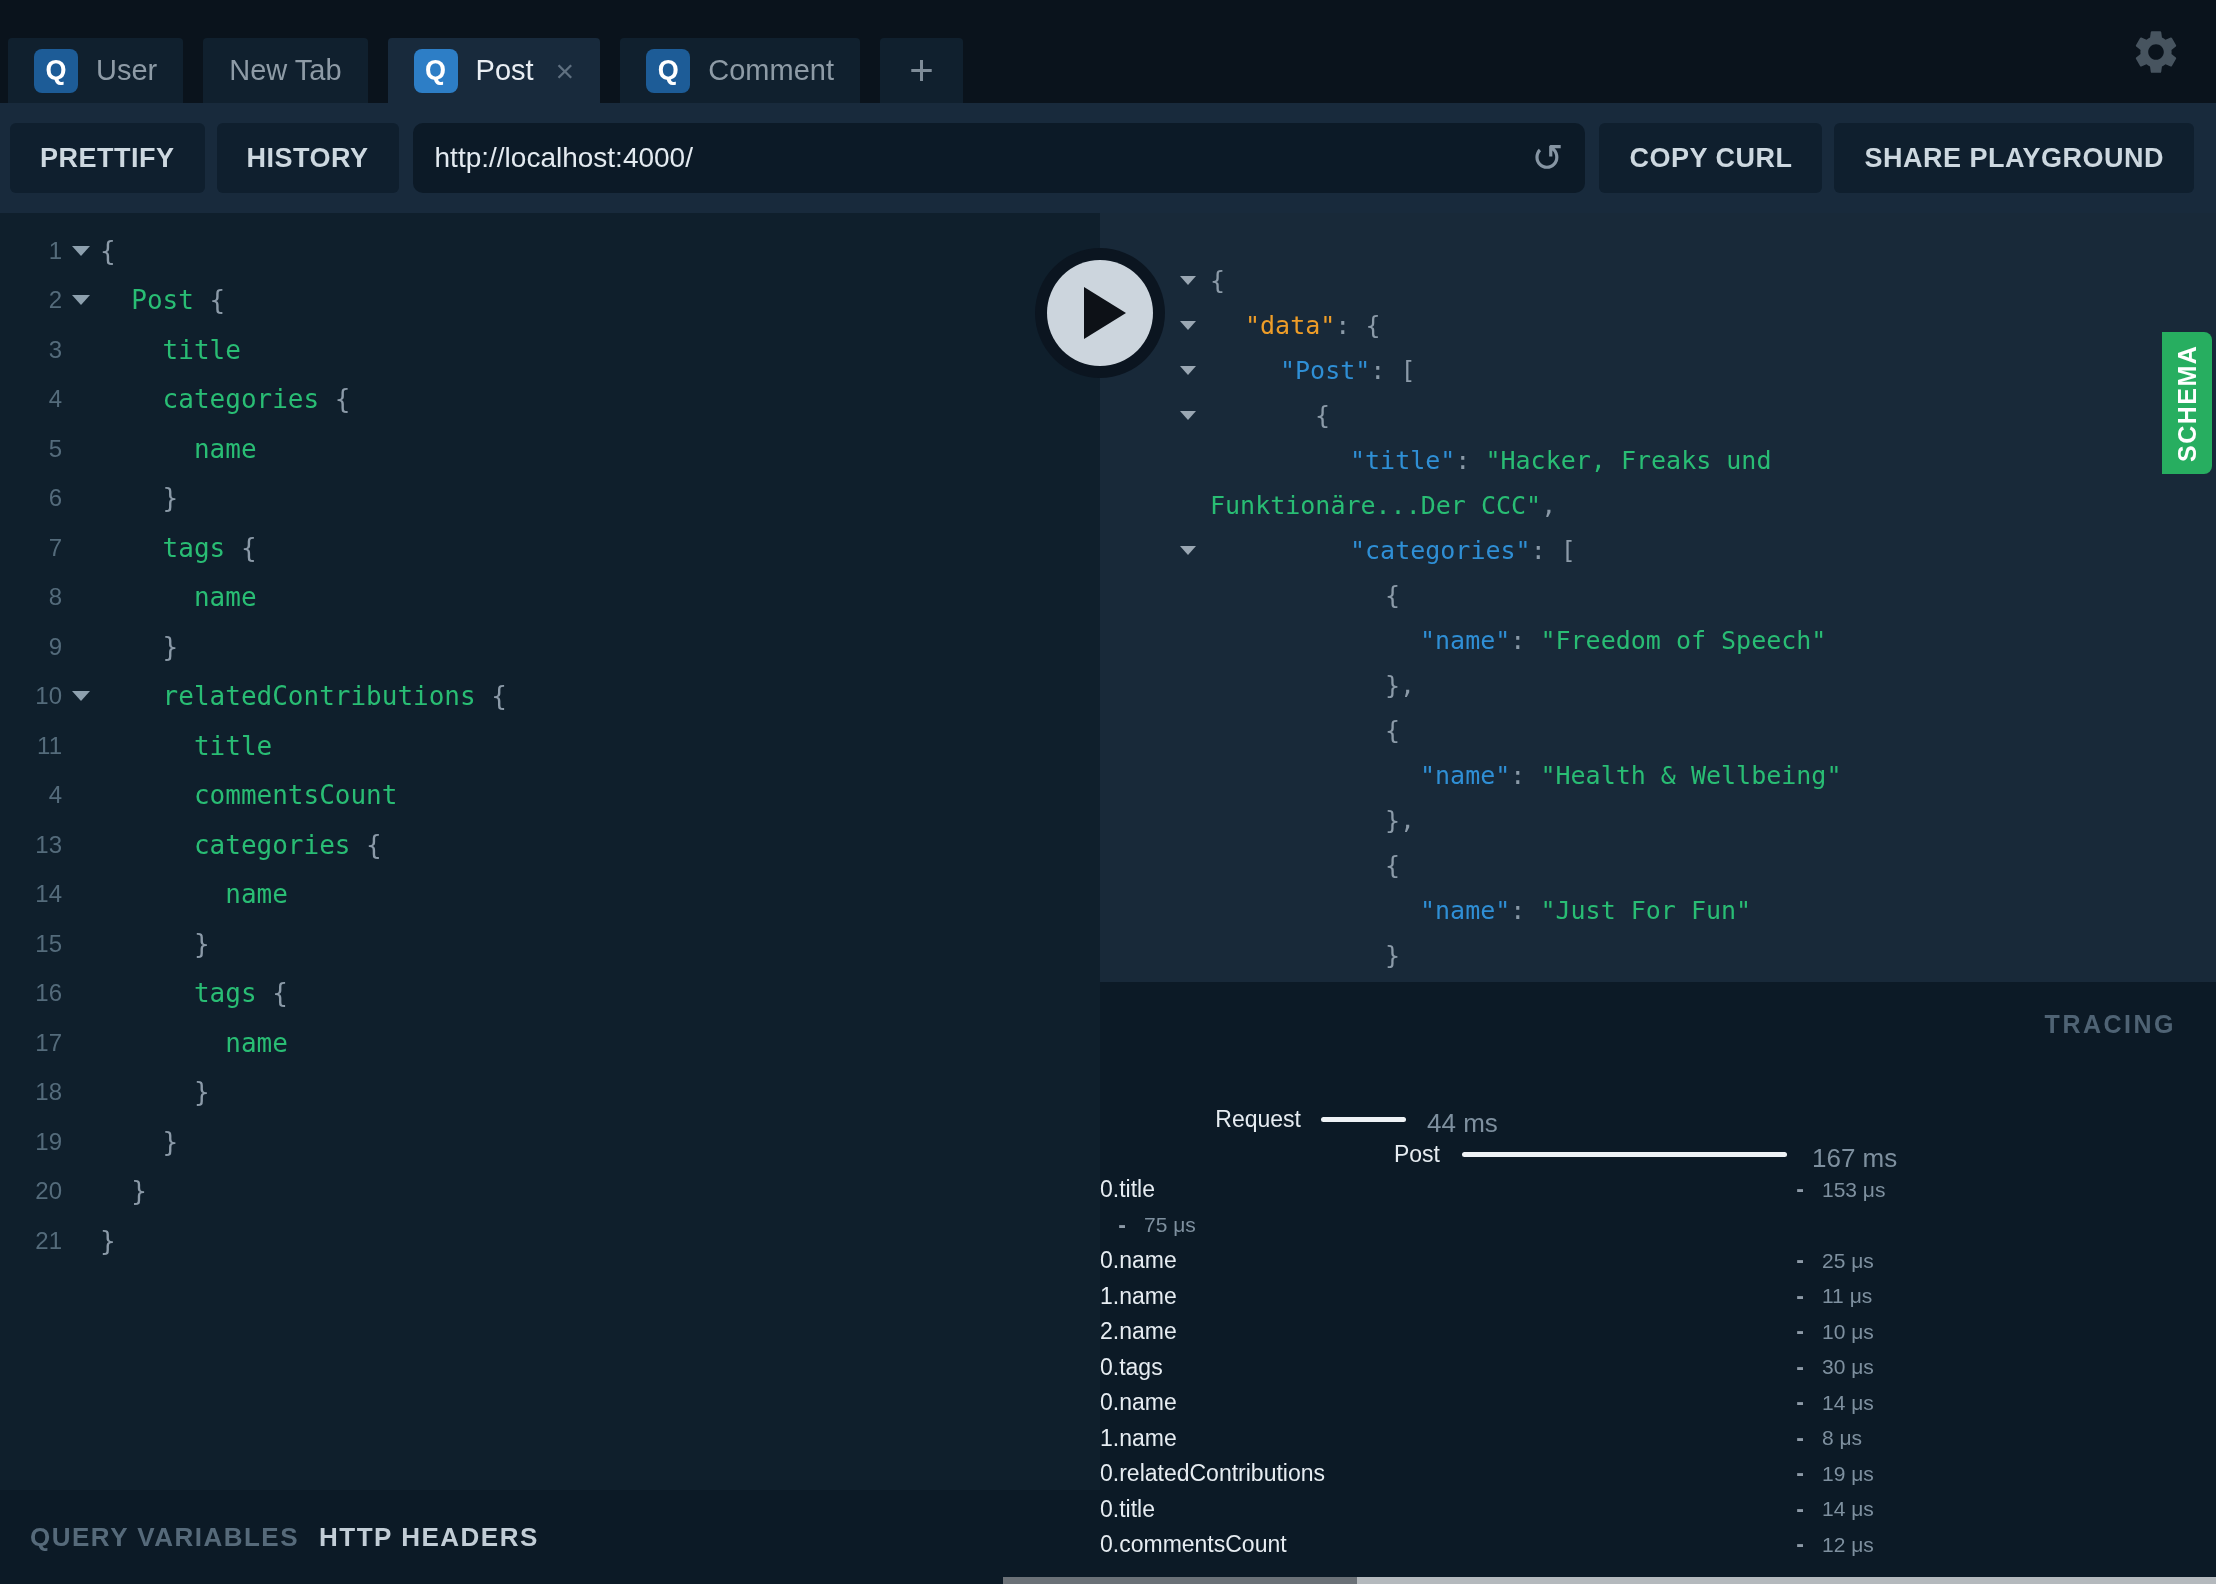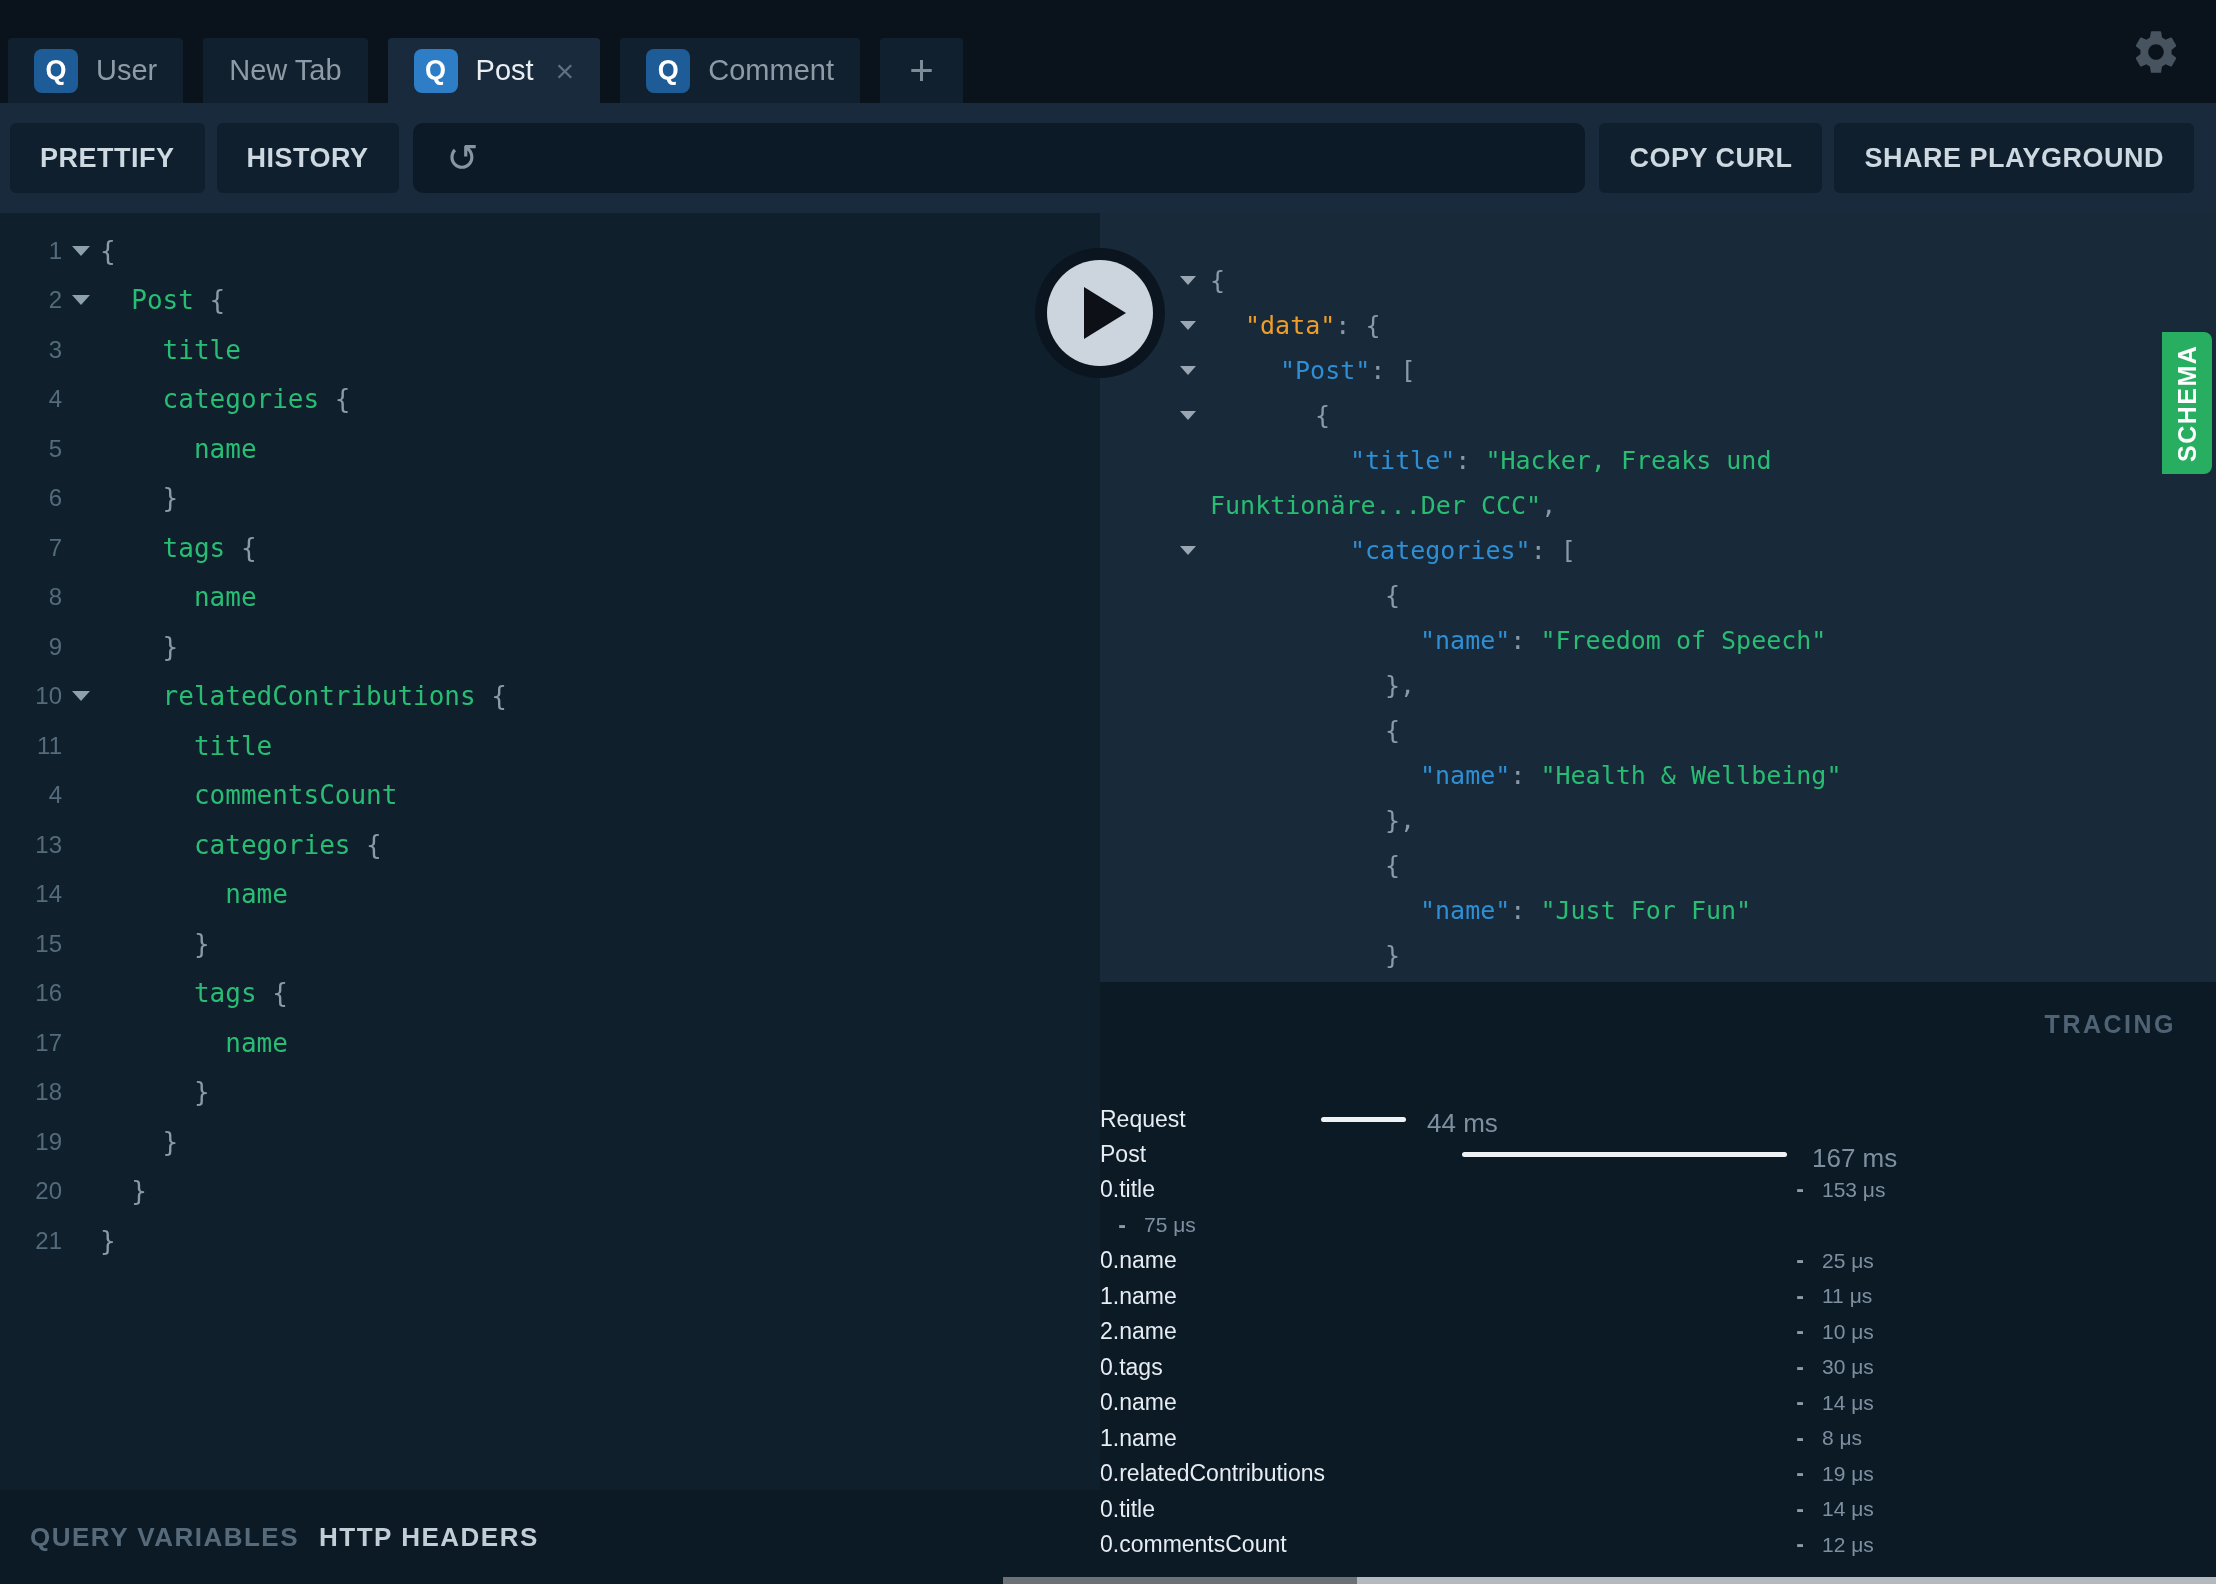--- a/index.html
+++ b/index.html
@@ -73,21 +73,21 @@
   
   #schema{position:absolute;left:2162px;top:332px;width:50px;height:142px;background:var(--schema);
     border-radius:8px 0 0 8px;display:flex;align-items:center;justify-content:center;
     writing-mode:vertical-rl;transform:rotate(180deg);color:#fff;font-weight:bold;
     font-size:25px;letter-spacing:1.5px}
 
   
   #tracing{position:absolute;left:1100px;top:982px;width:1116px;height:602px;background:var(--bg-trace)}
   #tracing-title{position:absolute;right:40px;top:28px;color:#4f6374;font-size:25px;font-weight:bold;letter-spacing:2.5px}
   .trow{position:absolute;left:0;width:100%;height:28px}
-  .trow .lbl{position:absolute;top:0;color:#e6ecf1;font-size:23px;text-align:left}
+  .trow .lbl{position:absolute;top:0;color:#e6ecf1;font-size:23px;text-align:right}
   .trow .bar{position:absolute;top:11px;height:5px;background:#eef2f5;border-radius:3px}
   .trow .val{position:absolute;top:2px;color:#7e909f;font-size:26px}
   #tleaves{position:absolute;left:0;top:190px;width:100%}
   .tleaf{display:flex;align-items:center;height:35.5px}
   .tleaf .llbl{width:678px;flex:none;text-align:left;color:#e6ecf1;font-size:23px}
   .tleaf .dash{width:44px;flex:none;text-align:center;color:#8d9aa7;font-size:23px;font-weight:bold}
   .tleaf .lval{color:#7e909f;font-size:21px}
 
   
   #bscroll{position:absolute;left:1003px;top:1577px;width:1213px;height:7px;background:#b4b9bd}
@@ -118,20 +118,21 @@
     </div>
   <svg id="gear" viewBox="0 0 24 24">
     <path fill="#47545f" d="M19.14,12.94c0.04-0.3,0.06-0.61,0.06-0.94c0-0.32-0.02-0.64-0.07-0.94l2.03-1.58c0.18-0.14,0.23-0.41,0.12-0.61l-1.92-3.32c-0.12-0.22-0.37-0.29-0.59-0.22l-2.39,0.96c-0.5-0.38-1.03-0.7-1.62-0.94L14.4,2.81c-0.04-0.24-0.24-0.41-0.48-0.41h-3.84c-0.24,0-0.43,0.17-0.47,0.41L9.25,5.35C8.66,5.59,8.12,5.92,7.63,6.29L5.24,5.33c-0.22-0.08-0.47,0-0.59,0.22L2.74,8.87C2.62,9.08,2.66,9.34,2.86,9.48l2.03,1.58C4.84,11.36,4.8,11.69,4.8,12s0.02,0.64,0.07,0.94l-2.03,1.58c-0.18,0.14-0.23,0.41-0.12,0.61l1.92,3.32c0.12,0.22,0.37,0.29,0.59,0.22l2.39-0.96c0.5,0.38,1.03,0.7,1.62,0.94l0.36,2.54c0.05,0.24,0.24,0.41,0.48,0.41h3.84c0.24,0,0.44-0.17,0.47-0.41l0.36-2.54c0.59-0.24,1.13-0.56,1.62-0.94l2.39,0.96c0.22,0.08,0.47,0,0.59-0.22l1.92-3.32c0.12-0.22,0.07-0.47-0.12-0.61L19.14,12.94z M12,15.6c-1.98,0-3.6-1.62-3.6-3.6s1.62-3.6,3.6-3.6s3.6,1.62,3.6,3.6S13.98,15.6,12,15.6z"></path>
   </svg>
 </div>
 
 <div id="toolbar">
   <div class="tbtn">PRETTIFY</div>
   <div class="tbtn">HISTORY</div>
   <div id="urlbox">
+    <input value="http://localhost:4000/" style="">
     <span id="reload">↺</span>
   </div>
   <div class="tbtn">COPY CURL</div>
   <div class="tbtn">SHARE PLAYGROUND</div>
 </div>
 
 <div id="editor-panel">
     <div class="eline">
       <span class="gutter">1</span>
       <span class="foldcell">

